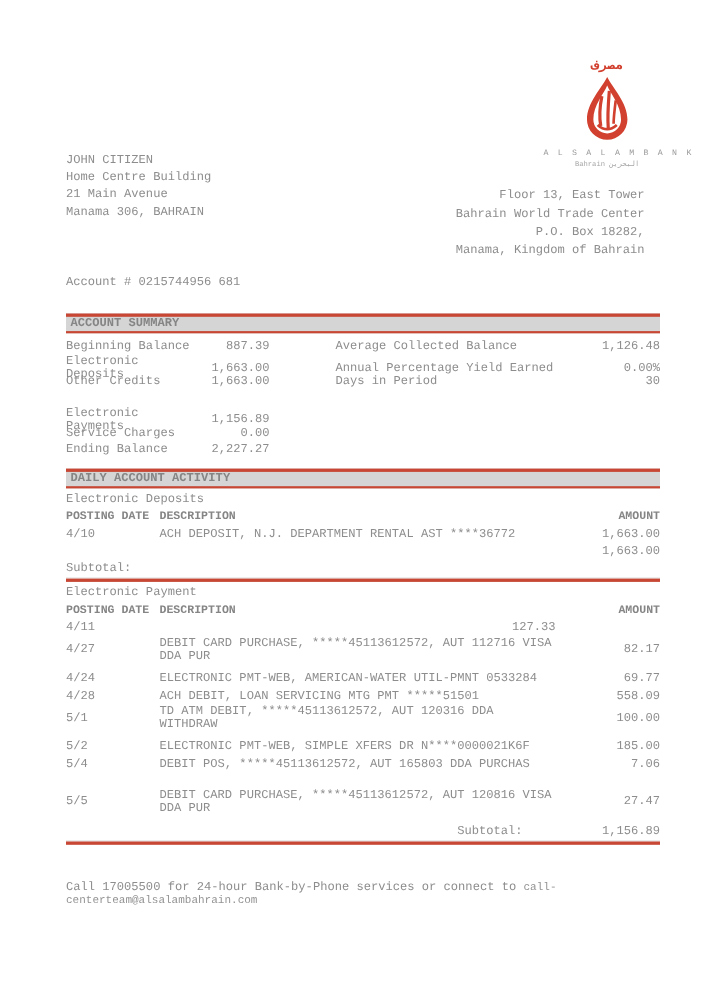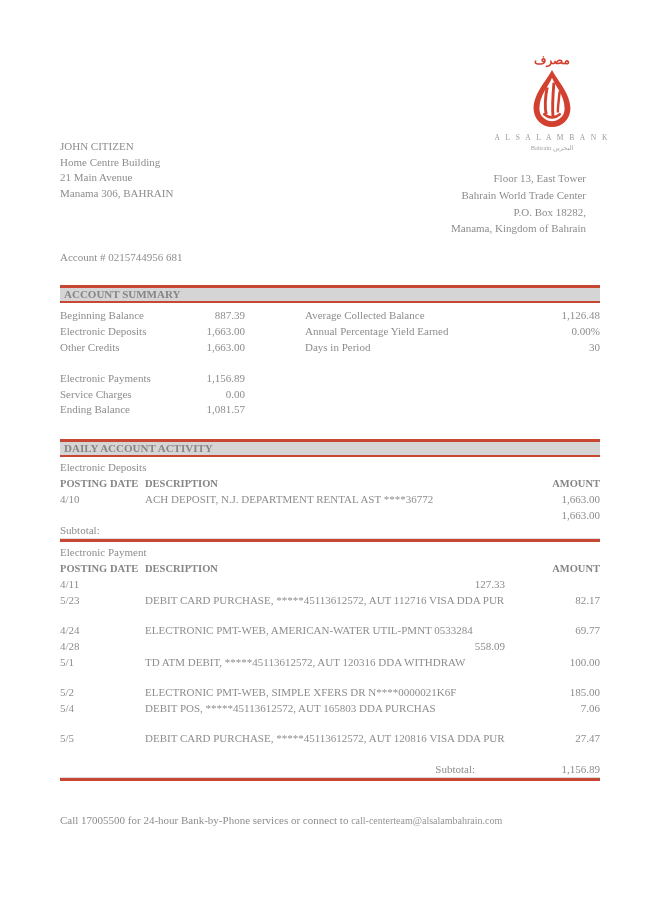--- a/index.html
+++ b/index.html
@@ -1,18 +1,18 @@
 <!DOCTYPE html>
 <html><head>
 <meta charset="utf-8">
 <style>
   html,body { margin:0; padding:0; background:#fff; }
   .page {
     position:relative; width:650px; height:833px; background:#ffffff;
-    font-family:Liberation Serif, serif;
+    font-family:Liberation Mono, monospace;
     font-size:11px; color:var(--text-gray,#8d8d8d); overflow:hidden;
   }
   .content { position:absolute; left:60px; top:0; width:540px; }
 
   
   .header { position:relative; height:285px; }
   .logo { position:absolute; top:54px; right:-10px; width:116px; text-align:center; line-height:1.1; }
   .logo-arabic-top { color:var(--logo-red,#d2402f); font-size:12px; font-weight:bold; margin-bottom:1px; }
   .logo-name { font-size:7.5px; letter-spacing:2px; color:#9a9a9a; margin-top:2px; white-space:nowrap; }
   .logo-sub { font-size:6.5px; color:#a5a5a5; margin-top:1px; }
@@ -23,21 +23,21 @@
   
   .section-bar {
     border-top:3px solid var(--accent-red,#c74634);
     border-bottom:2px solid var(--accent-red,#c74634);
     background:var(--header-bg,#d5d5d5);
     height:13px; line-height:13px; padding-left:4px;
     font-weight:bold; font-size:11px; color:#858585;
   }
 
   
-  .summary { padding:4px 0 22px 0; }
+  .summary { padding:4px 0 9px 0; }
   .srow { display:grid; grid-template-columns:125px 60px 60px 200px 1fr; height:15.9px; align-items:center; }
   .srow .val, .srow .rval { text-align:right; }
   .srow.gap-above { margin-top:15px; }
 
   
   .section-label { height:15px; line-height:15px; margin-top:3px; }
   .thead, .trow { display:grid; grid-template-columns:85px 1fr 95px; height:16px; align-items:center; }
   .thead { font-weight:bold; font-size:10.5px; color:#858585; }
   .amount { text-align:right; }
   .row-gap { height:14px; }
@@ -132,21 +132,21 @@
         </div>
         <div class="srow">
           <span class="lbl">Service Charges</span>
           <span class="val">0.00</span>
           <span></span>
           <span class="rlbl"></span>
           <span class="rval"></span>
         </div>
         <div class="srow">
           <span class="lbl">Ending Balance</span>
-          <span class="val">1,081.57</span>
+          <span class="val">2,227.27</span>
           <span></span>
           <span class="rlbl"></span>
           <span class="rval"></span>
         </div>
       </div>
 
     <div class="section-bar">
       <span>DAILY ACCOUNT ACTIVITY</span>
     </div>
 
@@ -173,32 +173,33 @@
         <div class="thead">
           <span>POSTING DATE</span>
           <span>DESCRIPTION</span>
           <span class="amount">AMOUNT</span>
         </div>
         <div class="trow">
           <span>4/11</span>
           <span class="amount">127.33</span>
         </div>
         <div class="trow">
-          <span>5/23</span>
+          <span>4/27</span>
           <span>DEBIT CARD PURCHASE, *****45113612572, AUT 112716 VISA DDA PUR</span>
           <span class="amount">82.17</span>
         </div>
         <div class="row-gap"></div>
         <div class="trow">
           <span>4/24</span>
           <span>ELECTRONIC PMT-WEB, AMERICAN-WATER UTIL-PMNT 0533284</span>
           <span class="amount">69.77</span>
         </div>
         <div class="trow">
           <span>4/28</span>
+          <span>ACH DEBIT, LOAN SERVICING MTG PMT *****51501</span>
           <span class="amount">558.09</span>
         </div>
         <div class="trow">
           <span>5/1</span>
           <span>TD ATM DEBIT, *****45113612572, AUT 120316 DDA WITHDRAW</span>
           <span class="amount">100.00</span>
         </div>
         <div class="row-gap"></div>
         <div class="trow">
           <span>5/2</span>

